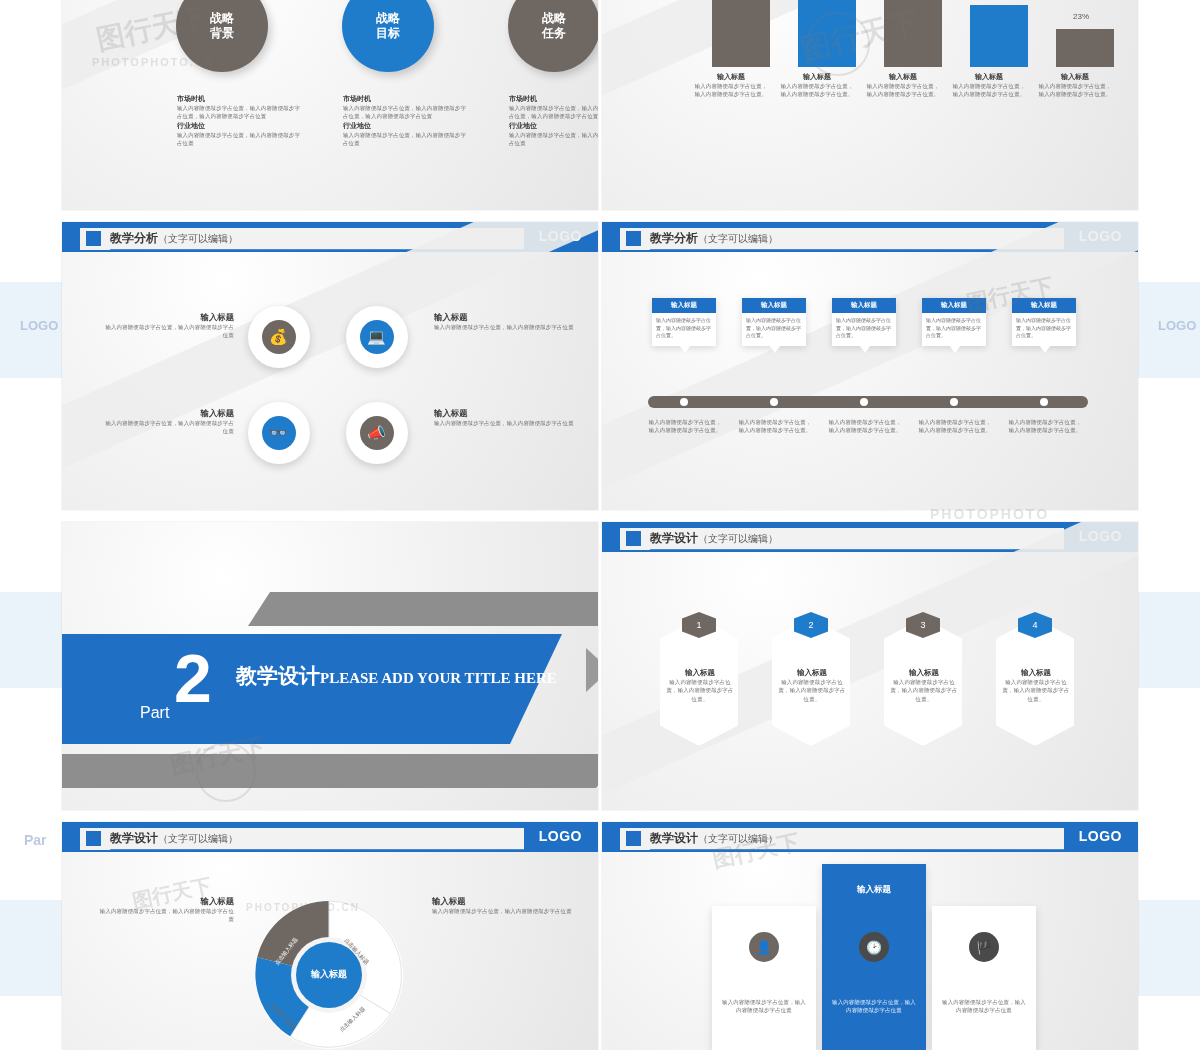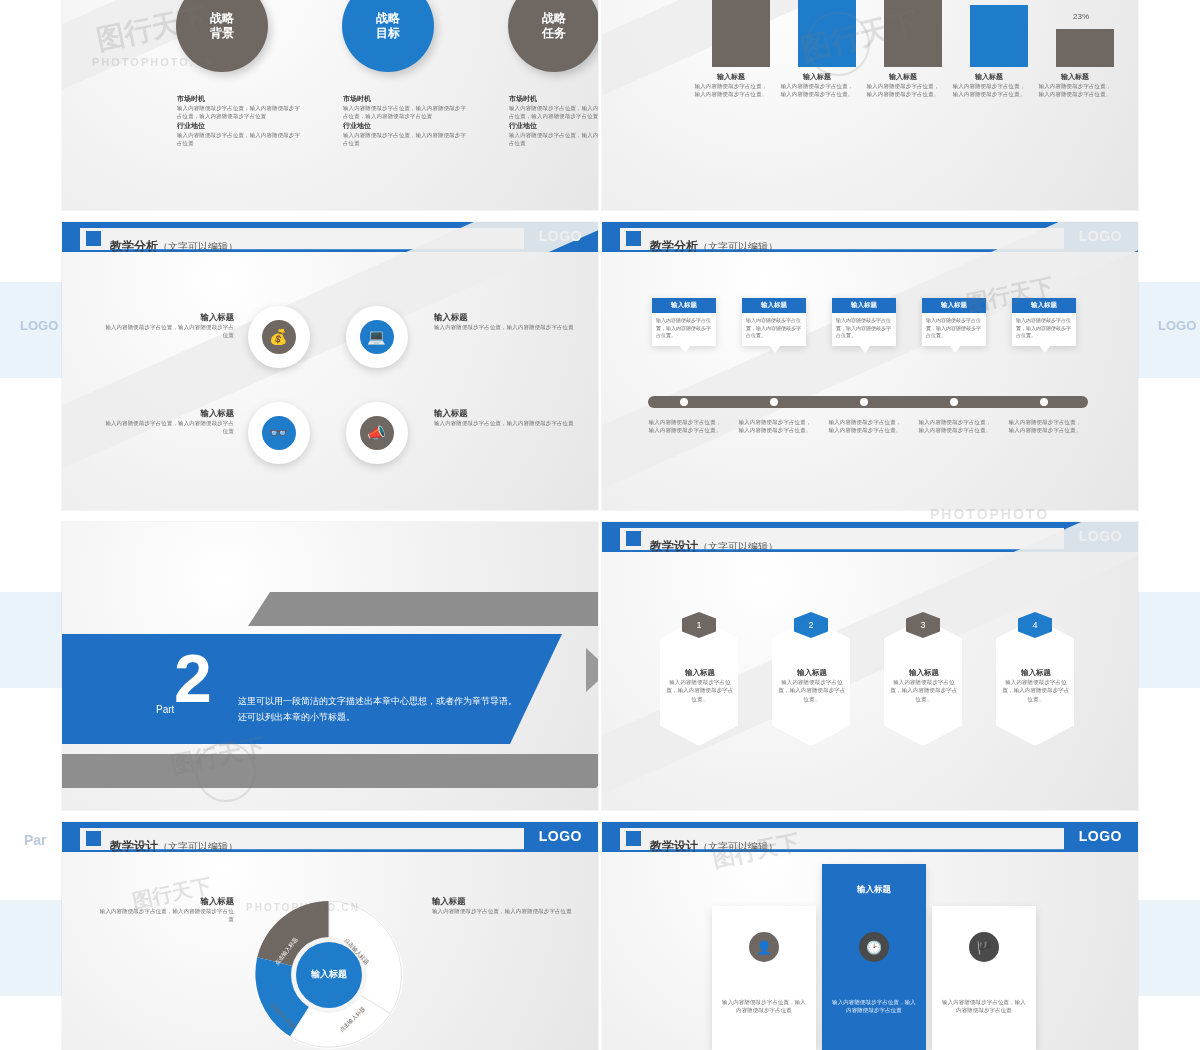--- a/index.html
+++ b/index.html
@@ -42,21 +42,21 @@
     background: #f2f2f2;
   }
   .hdr-sq {
     position: absolute;
     width: 15px; height: 15px;
     background: #1f6fc4;
     left: 24px; top: 9px;
   }
   .hdr-title {
     position: absolute;
-    left: 48px; top: 16px;
+    left: 48px; top: 8px;
     font-size: 12px;
     font-weight: bold;
     color: #3a3a3a;
     white-space: nowrap;
     text-align: center;
   }
   .hdr-title .sub {
     font-weight: normal;
     font-size: 10px;
     color: #555;
@@ -432,23 +432,25 @@
     <div class="tiny" style="position:absolute;left:404px;top:196px;width:78px;text-align:center;">输入内容随便敲步字占位置，输入内容随便敲步字占位置。</div>
   </div>
 
   <div class="slide" style="left:62px;top:522px;width:536px;height:288px;">
     <div class="ribbon-gray" style="left:186px;top:70px;width:400px;height:34px;clip-path:polygon(22px 0,100% 0,calc(100% - 22px) 100%,0 100%);"></div>
     <div class="ribbon-gray" style="left:0;top:232px;width:560px;height:34px;clip-path:polygon(0 0,100% 0,calc(100% - 26px) 100%,0 100%);"></div>
 
     <div class="ribbon" style="left:0;top:112px;width:500px;height:110px;clip-path:polygon(0 0,100% 0,calc(100% - 52px) 100%,0 100%);"></div>
     <div class="arrow-gray" style="left:524px;top:126px;"></div>
 
-    <div style="position:absolute;left:78px;top:182px;color:#fff;font-size:10px;margin-left:16px;">Part</div>
+    <div style="position:absolute;left:78px;top:182px;color:#fff;font-size:16px;">Part</div>
     <div style="position:absolute;left:112px;top:122px;color:#fff;font-size:68px;font-weight:bold;line-height:1;">2</div>
-    <div style="position:absolute;left:176px;top:172px;width:280px;color:#fff;font-size:9px;line-height:1.75;">这里可以用一段简洁的文字描述出本章中心思想，或者作为章节导语。还可以列出本章的小节标题。</div>
+    <div style="position:absolute;left:174px;top:140px;">
+      <span style="color:#fff;font-size:21px;font-weight:bold;">教学设计</span><span style="color:#fff;font-size:15px;font-weight:bold;font-family:'Liberation Serif',serif;">PLEASE ADD YOUR TITLE HERE</span>
+    </div>
   </div>
 
   <div class="slide" style="left:602px;top:522px;width:536px;height:288px;">
     <div class="hdr"></div>
     <div class="hdr-white"></div>
     <div class="hdr-sq"></div>
     <div class="hdr-title">
       <span>教学设计</span><span class="sub">（文字可以编辑）</span>
     </div>
     <div class="hdr-line"></div>

